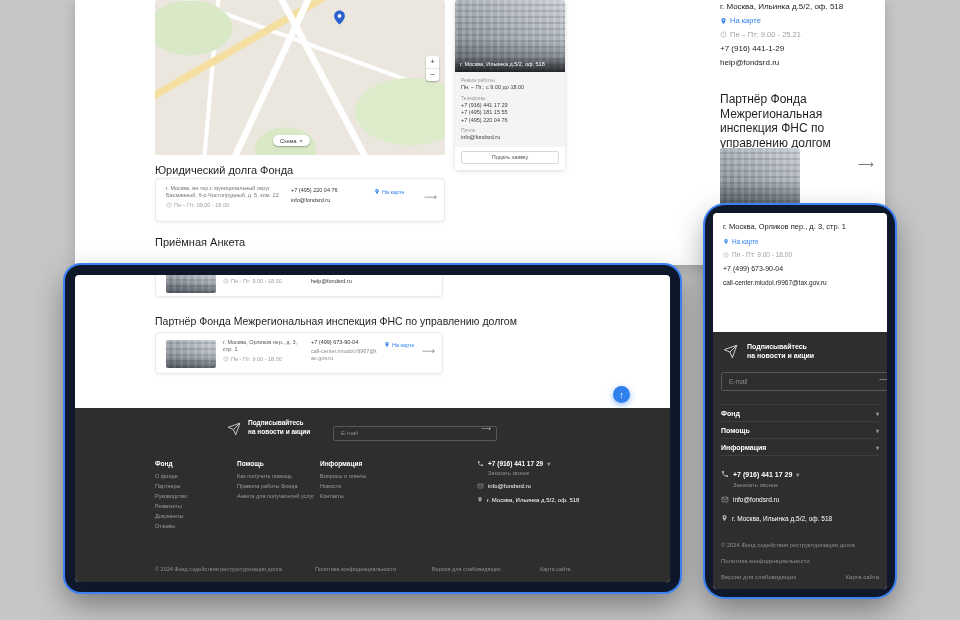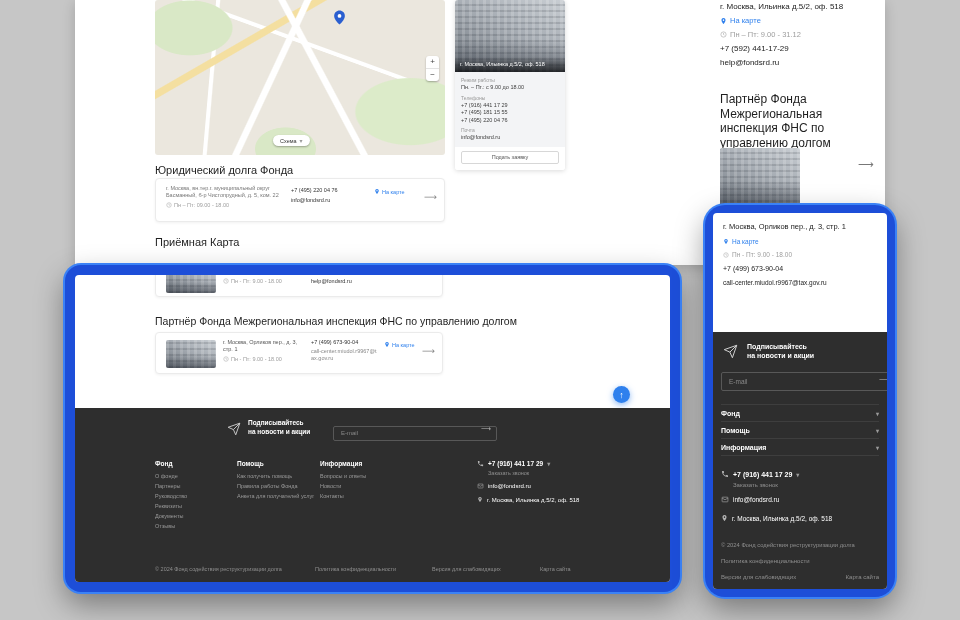--- a/index.html
+++ b/index.html
@@ -47,21 +47,21 @@
   .ic-thumb{position:absolute;left:10px;top:7px;width:50px;height:28px;border-radius:2px}
   .t-xs{font-size:5.5px;line-height:7px;color:#555}
   .hours-row{font-size:5.5px;color:#9d9d9d;margin-top:3px;display:flex;align-items:center;gap:2px}
   .map-link{color:#2f80ed;font-size:5.5px;display:flex;align-items:center;gap:2px}
   .ic-arrow{position:absolute;right:7px;top:13px;color:#8a8a8a;font-size:9px}
   .brk{word-break:break-all}
 
   .sb-row{display:flex;align-items:center;gap:3px}
 
   
-  .device{background:#1d4ed8;box-shadow:0 0 0 2px #3b82f6, 0 12px 30px rgba(0,0,0,.4)}
+  .device{background:#0f172a;box-shadow:0 0 0 2px #3b82f6, 0 12px 30px rgba(0,0,0,.4)}
   .tablet{left:65px;top:265px;width:615px;height:327px;border-radius:16px;padding:10px;z-index:2}
   .mobile{left:705px;top:205px;width:190px;height:392px;border-radius:20px;padding:8px;z-index:3}
   .screen{width:100%;height:100%;background:#fff;position:relative;overflow:hidden;border-radius:4px}
 
   .to-top{position:absolute;left:538px;top:111px;width:17px;height:17px;border-radius:50%;background:#2f80ed;color:#fff;font-size:9px;display:flex;align-items:center;justify-content:center;box-shadow:0 2px 6px rgba(47,128,237,.55);cursor:pointer}
 
   .dark-bg{background:#2e2e2e}
   .f-title{font-size:6.5px;font-weight:bold;color:#fff;margin-bottom:6px}
   .f-link{font-size:5.5px;color:#9a9a9a;margin-bottom:4px;cursor:pointer}
   .sub-t{font-size:6.5px;font-weight:bold;color:#fff;line-height:9px}
@@ -136,38 +136,38 @@
     </div>
     <div class="map-link abs" style="left:218px;top:9px">
       <svg width="6" height="7" viewBox="0 0 24 24" fill="#2f80ed">
           <path d="M12 2c-3.9 0-7 3.1-7 7 0 5.2 7 13 7 13s7-7.8 7-13c0-3.9-3.1-7-7-7zm0 9.6a2.6 2.6 0 1 1 0-5.2 2.6 2.6 0 0 1 0 5.2z"></path>
         </svg>
       <span>На карте</span>
     </div>
     <span class="ic-arrow">⟶</span>
   </div>
 
-  <div class="h-desk abs" style="left:80px;top:236px">Приёмная Карта</div>
+  <div class="h-desk abs" style="left:80px;top:236px">Приёмная Анкета</div>
 
   <div class="abs" style="left:645px;top:0;width:160px">
     <div class="abs" style="top:2px;font-size:8px;color:#222">г. Москва, Ильинка д.5/2, оф. 518</div>
     <div class="sb-row map-link abs" style="top:16px;font-size:7.5px">
       <svg width="7" height="8" viewBox="0 0 24 24" fill="#2f80ed">
           <path d="M12 2c-3.9 0-7 3.1-7 7 0 5.2 7 13 7 13s7-7.8 7-13c0-3.9-3.1-7-7-7zm0 9.6a2.6 2.6 0 1 1 0-5.2 2.6 2.6 0 0 1 0 5.2z"></path>
         </svg>
       <span>На карте</span>
     </div>
     <div class="sb-row abs" style="top:30px;font-size:7.5px;color:#9d9d9d">
       <svg width="7" height="7" viewBox="0 0 24 24" fill="none" stroke="#b3b3b3" stroke-width="2.5">
           <circle cx="12" cy="12" r="9"></circle>
           <path d="M12 7v5l3 2"></path>
         </svg>
-      <span>Пн – Пт: 9.00 - 31.12</span>
-    </div>
-    <div class="abs" style="top:44px;font-size:8px;color:#222">+7 (592) 441-17-29</div>
+      <span>Пн – Пт: 9.00 - 25.21</span>
+    </div>
+    <div class="abs" style="top:44px;font-size:8px;color:#222">+7 (916) 441-1-29</div>
     <div class="abs" style="top:58px;font-size:8px;color:#222">help@fondsrd.ru</div>
     <div class="abs" style="top:92px;width:160px;font-size:12px;line-height:14.5px;color:#1f1f1f;font-weight:500">Партнёр Фонда Межрегиональная инспекция ФНС по управлению долгом</div>
     <span class="abs" style="left:138px;top:158px;color:#777;font-size:11px">⟶</span>
     <div class="building abs" style="left:0;top:148px;width:80px;height:60px;border-radius:2px"></div>
   </div>
 </div>
 
 <div class="device tablet abs">
   <div class="screen">
 

